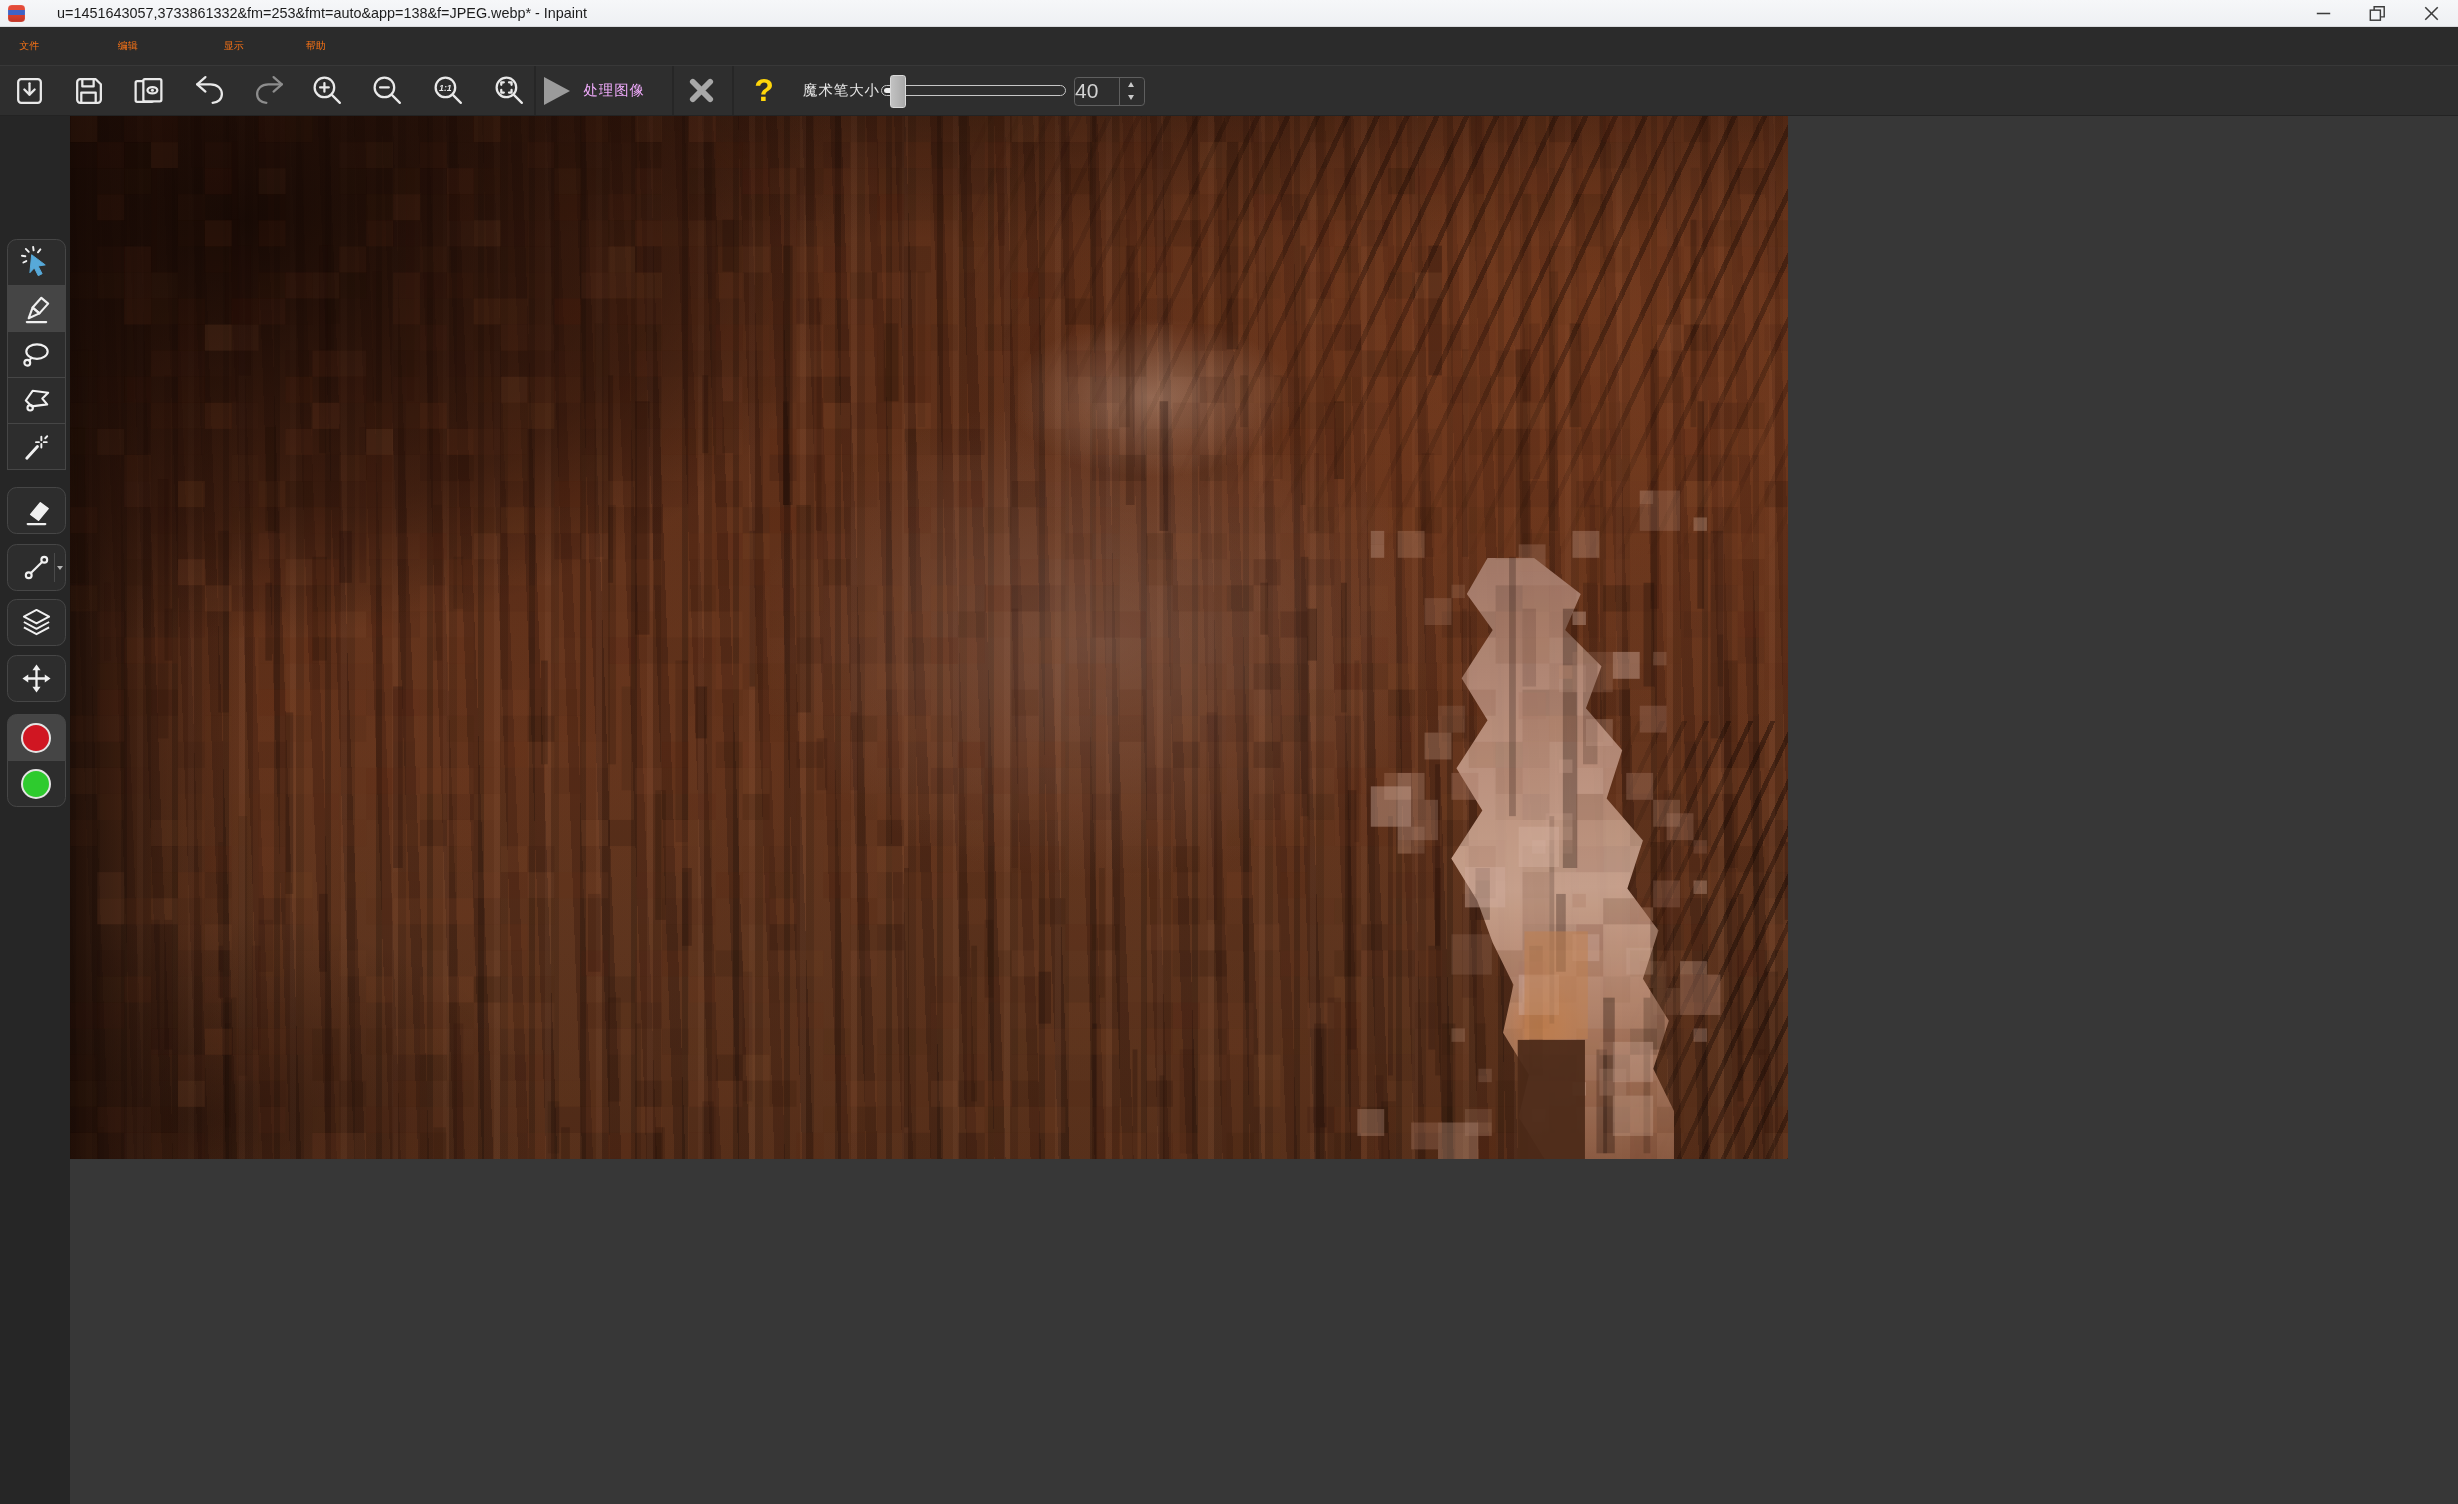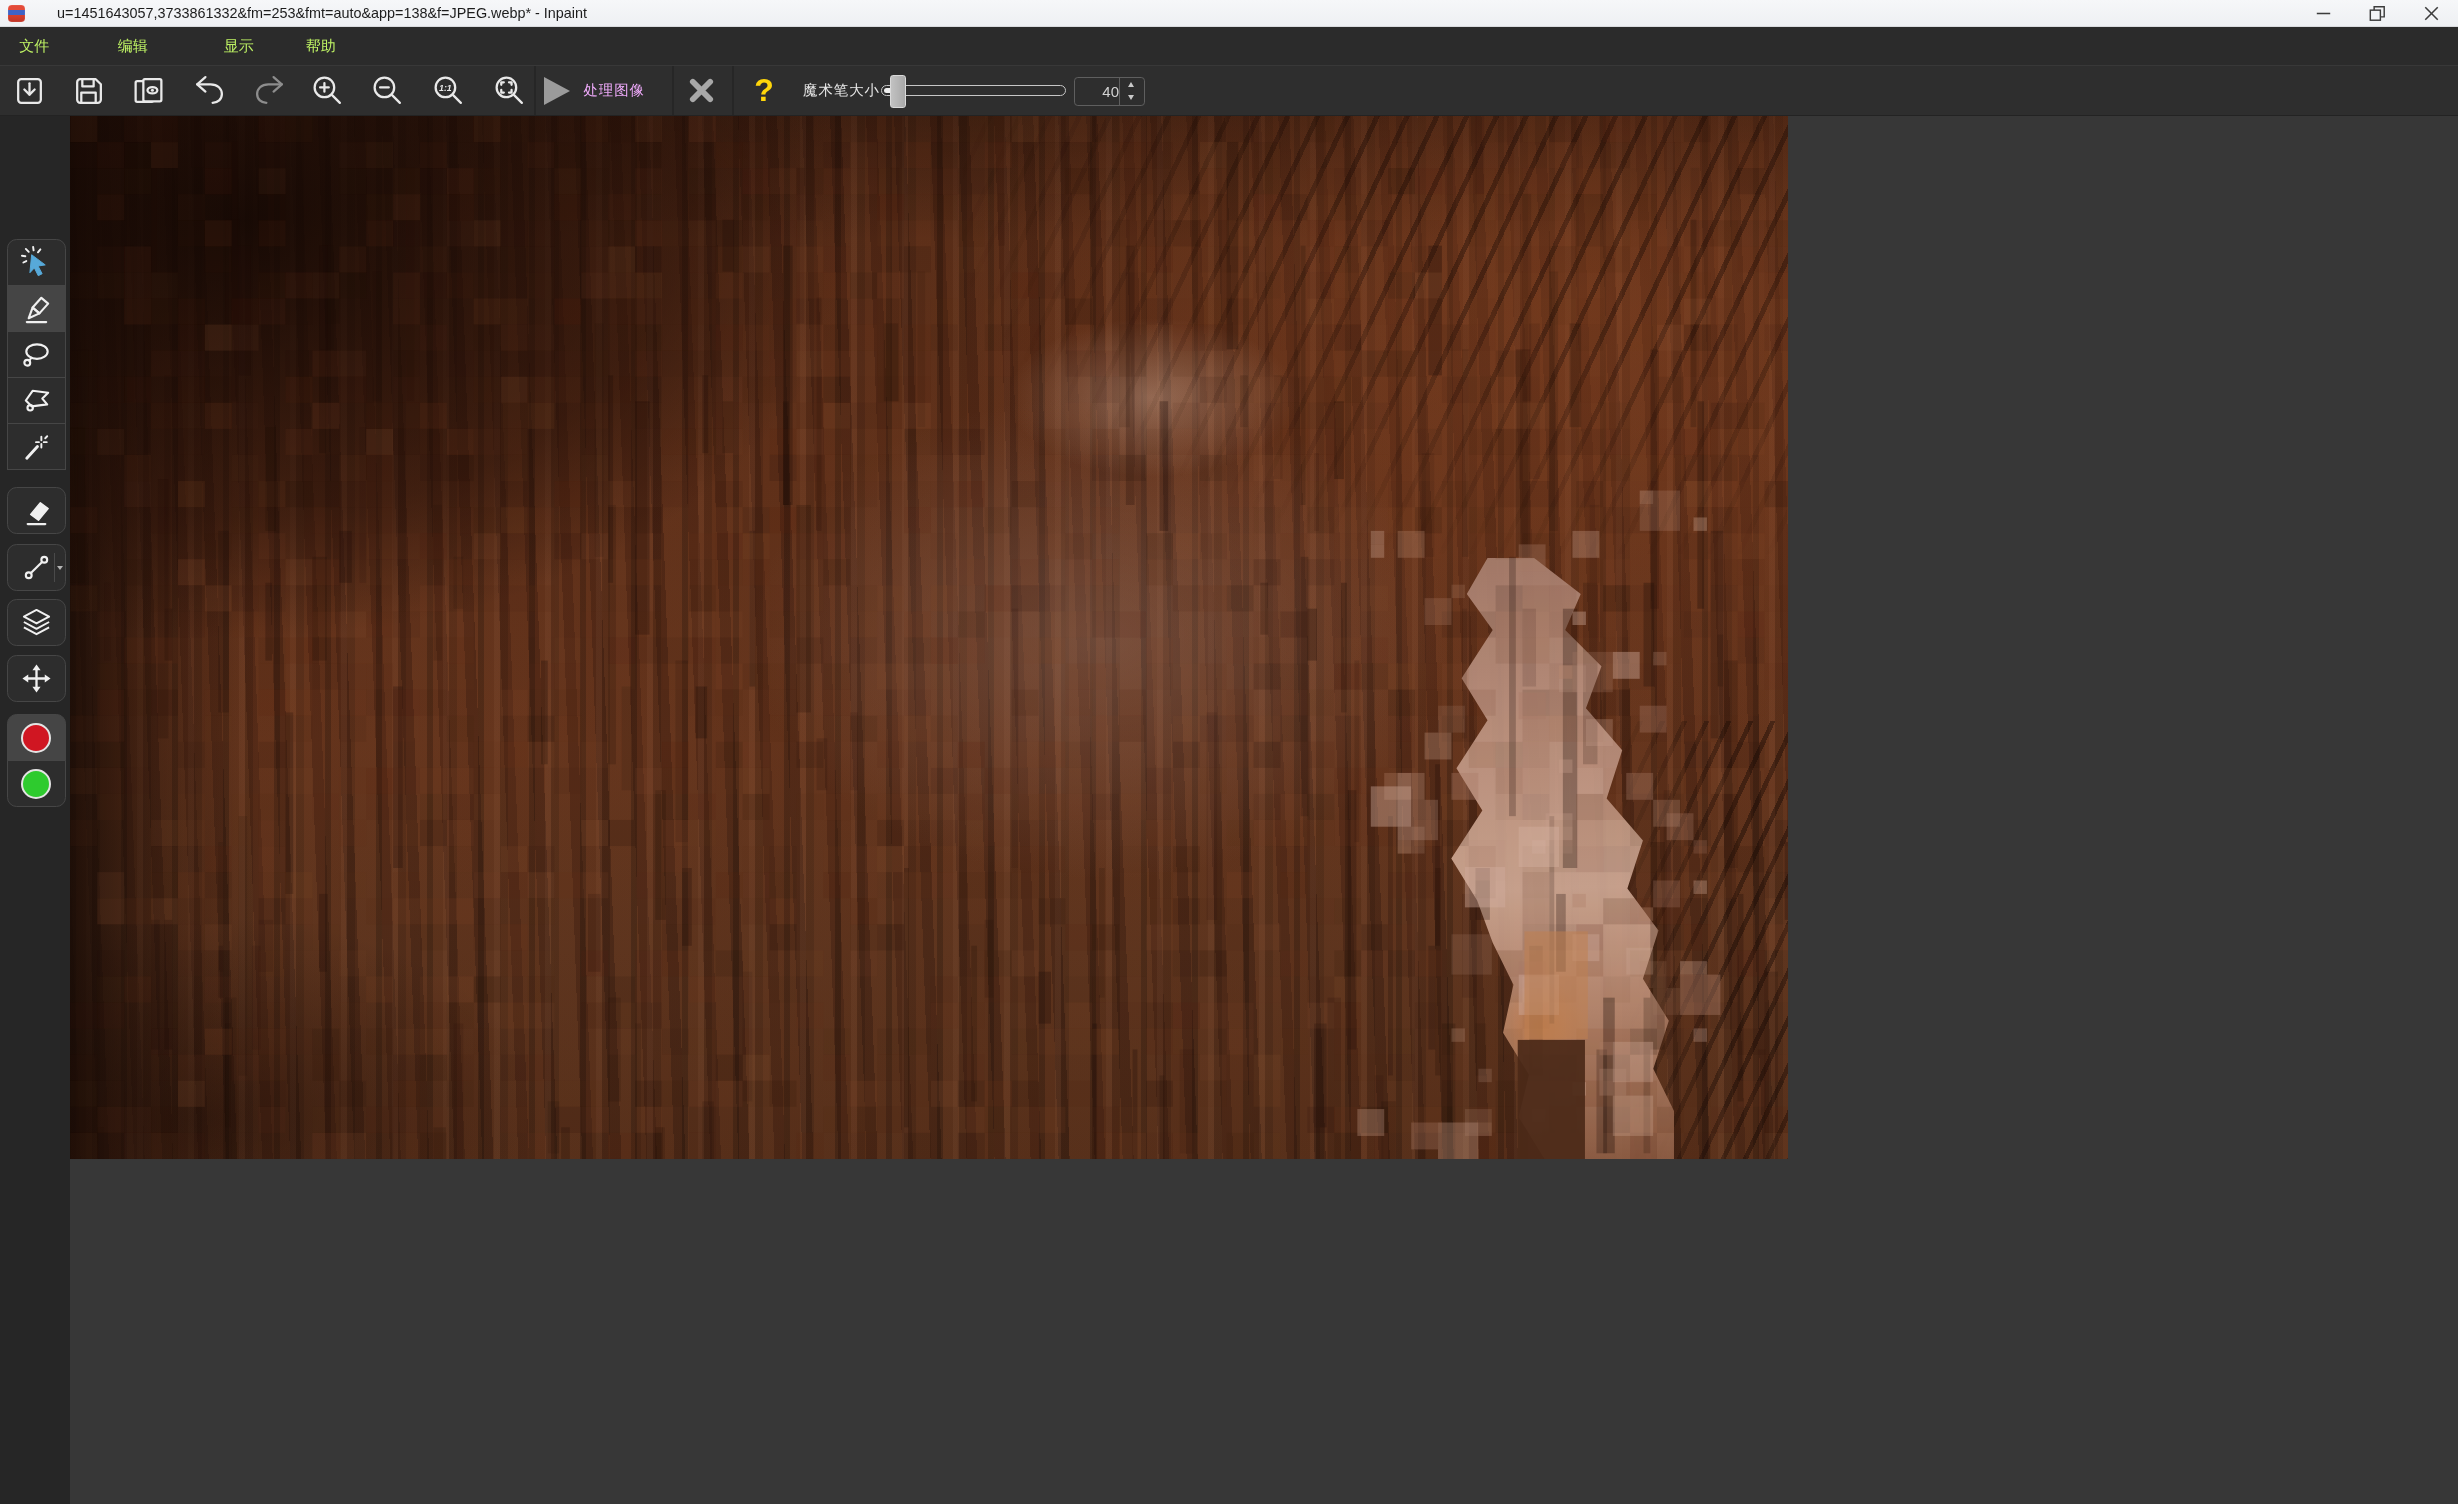--- a/index.html
+++ b/index.html
@@ -10,41 +10,41 @@
   .app-icon{position:absolute;left:7.7px;top:4.8px;width:17.3px;height:17.3px;border-radius:3.8px;
     background:linear-gradient(180deg,#e44b39 0%,#e44b39 32%,#3f63c6 32%,#3f63c6 60%,#d63f2d 60%,#c03527 100%);
     box-shadow:inset 0 0 1px rgba(255,255,255,.6);}
   .title-text{position:absolute;left:33px;top:0;height:27px;line-height:27px;font-size:14.4px;color:#1c1c1c;white-space:nowrap;margin-left:24px;}
   .win-controls{position:absolute;right:0;top:0;height:27px;display:flex;}
   .win-btn{width:54px;height:27px;display:flex;align-items:center;justify-content:center;}
   .win-btn svg{display:block;}
 
   
   .menubar{position:absolute;left:0;top:27px;width:2458px;height:38px;background:#2b2b2b;}
-  .menu-item{position:absolute;top:0;height:38px;line-height:38px;font-size:15px;color:#bef264;padding:0 7.7px;cursor:default;}
+  .menu-item{position:absolute;top:0;height:38px;line-height:38px;font-size:10px;color:#f97316;padding:0 7.7px;cursor:default;}
 
   
   .toolbar{position:absolute;left:0;top:65px;width:2458px;height:51px;background:#2e2e2e;border-top:1px solid #383838;border-bottom:1px solid #232323;box-sizing:border-box;}
   .tb-btn{position:absolute;top:3.8px;width:42px;height:42px;display:flex;align-items:center;justify-content:center;border-radius:3.8px;font-style:italic;}
   .tb-sep{position:absolute;top:0;width:1.9px;height:49px;background:#262626;}
   .tb-icon{display:block;}
   .stroke{stroke:#e9e9e9;stroke-width:2.2;fill:none;stroke-linecap:round;stroke-linejoin:round;}
   .stroke-dim{stroke:#8d8d8d;stroke-width:2.2;fill:none;stroke-linecap:round;stroke-linejoin:round;}
   .process-group{position:absolute;left:544px;top:0;height:49px;display:flex;align-items:center;gap:13.4px;}
   .play-tri{width:0;height:0;border-left:26px solid #9b9b9b;border-top:14.4px solid transparent;border-bottom:14.4px solid transparent;}
   .process-label{font-size:14.4px;color:#f0abfc;letter-spacing:1px;}
   .help-q{position:absolute;left:743px;top:3.8px;width:42px;height:42px;display:flex;align-items:center;justify-content:center;
     font-size:32px;font-weight:bold;color:#ffd60a;}
   .brush-label{position:absolute;left:803px;top:0;height:49px;line-height:49px;font-size:14.4px;color:#e8e8e8;letter-spacing:1px;}
   .slider{position:absolute;left:881px;top:0;height:49px;}
   .slider-track{position:absolute;left:0;top:19px;width:185px;height:10.6px;border:1.9px solid #c6c6c6;border-radius:7.7px;box-sizing:border-box;}
   .slider-fill{position:absolute;left:2.9px;top:22px;width:12.5px;height:4.8px;background:#efefef;border-radius:2.9px;}
   .slider-handle{position:absolute;left:8.6px;top:8.6px;width:16.3px;height:33px;background:linear-gradient(90deg,#c2c2c2,#a8a8a8);border:1px solid #d9d9d9;border-radius:2.9px;box-sizing:border-box;}
   .size-box{position:absolute;left:1074px;top:10.6px;width:71px;height:29px;border:1.9px solid #5f5f5f;border-radius:3.8px;box-sizing:border-box;display:flex;background:#2e2e2e;}
-  .size-value{width:44px;height:100%;border:none;background:transparent;color:#d2d2d2;font-size:15px;text-align:right;font-family:"Liberation Sans",sans-serif;padding:0;}
+  .size-value{width:44px;height:100%;border:none;background:transparent;color:#d2d2d2;font-size:21px;text-align:left;font-family:"Liberation Sans",sans-serif;padding:0;}
   .spinner{width:23px;border-left:1.9px solid #5f5f5f;display:flex;flex-direction:column;box-sizing:border-box;}
   .spin-cell{flex:1;display:flex;align-items:center;justify-content:center;}
   .tri-up{width:0;height:0;border-left:3.8px solid transparent;border-right:3.8px solid transparent;border-bottom:5.8px solid #c9c9c9;}
   .tri-down{width:0;height:0;border-left:3.8px solid transparent;border-right:3.8px solid transparent;border-top:5.8px solid #c9c9c9;}
 
   
   .workspace{position:absolute;left:0;top:116px;width:2458px;height:1388px;background:#373737;}
   .tool-sidebar{position:absolute;left:0;top:0;width:70px;height:1388px;background:#262626;}
   .tool-btn{position:absolute;left:6.7px;width:59px;height:47px;background:#2d2d2d;border:1px solid #464646;box-sizing:border-box;display:flex;align-items:center;justify-content:center;}
   .tool-btn.active{background:#454545;}

